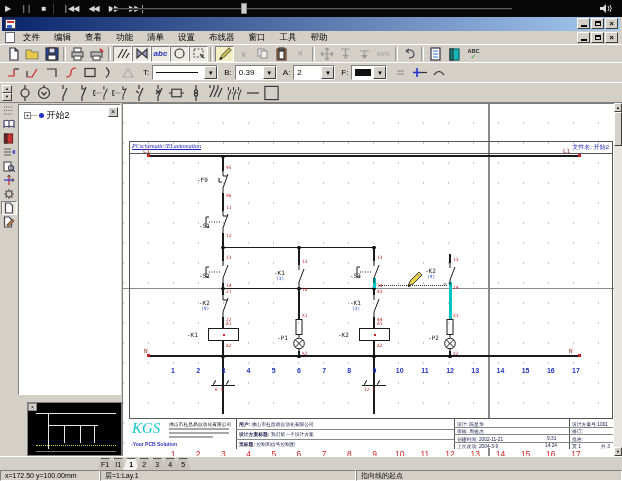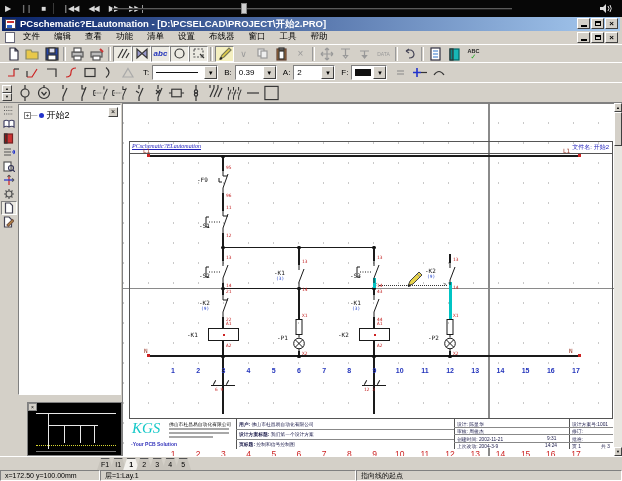--- a/index.html
+++ b/index.html
@@ -12,21 +12,21 @@
 .mbtn.dim{color:#6f6f6f}
 .msep{width:1px;height:11px;background:#3a3a3a;margin:0 3px}
 #media-groove{position:absolute;left:112px;top:8px;width:400px;height:2px;background:#5a5a5a;border-bottom:1px solid #222}
 #media-thumb{position:absolute;left:241px;top:3px;width:6px;height:11px;background:#cfcfcf;border:1px solid #888}
 
 #title-bar{position:absolute;left:2px;top:17px;width:618px;height:14px;background:linear-gradient(90deg,#0a246a,#a6caf0);display:flex;align-items:center;color:#fff;font-size:9.5px;font-weight:bold}
 .cap-btn{width:13px;height:11px;background:#d4d0c8;border:1px solid;border-color:#fff #404040 #404040 #fff;margin-left:1px;display:flex;align-items:center;justify-content:center;font-size:8px;color:#000;font-weight:bold;line-height:1}
 .cap-btn .bar{width:6px;height:2px;background:#000;margin-top:5px}
 .cap-btn .resto{width:6px;height:5px;border:1px solid #000;border-top-width:2px}
 
-#menu-bar{position:absolute;left:2px;top:31px;width:618px;height:13px;display:flex;font-size:8.5px;color:#000}
+#menu-bar{position:absolute;left:2px;top:31px;width:618px;height:13px;display:flex;align-items:center;font-size:8.5px;color:#000}
 #menu-items span{padding:0 7px;cursor:default}
 
 .toolbar{position:absolute;left:0;display:flex;align-items:center;background:#d4d0c8}
 .tbtn{width:19px;height:16px;display:flex;align-items:center;justify-content:center;border:1px solid transparent}
 .tbtn.pressed{border-color:#808080 #fff #fff #808080;background:#eceae2}
 .tbtn.pressed.pen{background:#f4efc0}
 .sep{width:3px;height:14px;border-left:1px solid #9a9a9a;border-right:1px solid #fff;margin:0 2px}
 .combo{height:15px;background:#fff;border:1px solid;border-color:#808080 #fff #fff #808080;display:flex;align-items:center;font-size:8px;position:relative;padding-left:3px}
 .combo .arrow{position:absolute;right:0;top:0;width:13px;height:13px;background:#d4d0c8;border:1px solid;border-color:#fff #404040 #404040 #fff;display:flex;align-items:center;justify-content:center;font-size:6px;color:#000}
 .flabel{font-size:8px;margin:0 3px 0 6px;color:#000}
@@ -116,21 +116,20 @@
         <path d="M1 4 H4 L7 1 V10 L4 7 H1 Z" fill="#ddd"></path>
         <path d="M9 3 Q11 5.5 9 8 M11 2 Q13.5 5.5 11 9" stroke="#ddd" fill="none"></path>
       </svg>
   </div>
 
   <div id="title-bar">
     <div class="abs" style="left:3px;top:2px;width:11px;height:10px;background:#fff;border:1px solid #445">
       <div class="abs" style="left:1px;top:1px;width:7px;height:2px;background:#c33"></div>
       <div class="abs" style="left:1px;top:5px;width:5px;height:3px;background:#36c"></div>
     </div>
-    <span style="margin-left:18px">PCschematic?ELautomation - [D:\PCSELCAD\PROJECT\开始2.PRO]</span>
     <div class="abs" style="right:2px;top:1px;display:flex">
       <div class="cap-btn">
           <div class="bar"></div>
         </div>
       <div class="cap-btn">
           <div class="resto"></div>
         </div>
       <div class="cap-btn">×</div>
     </div>
   </div>

